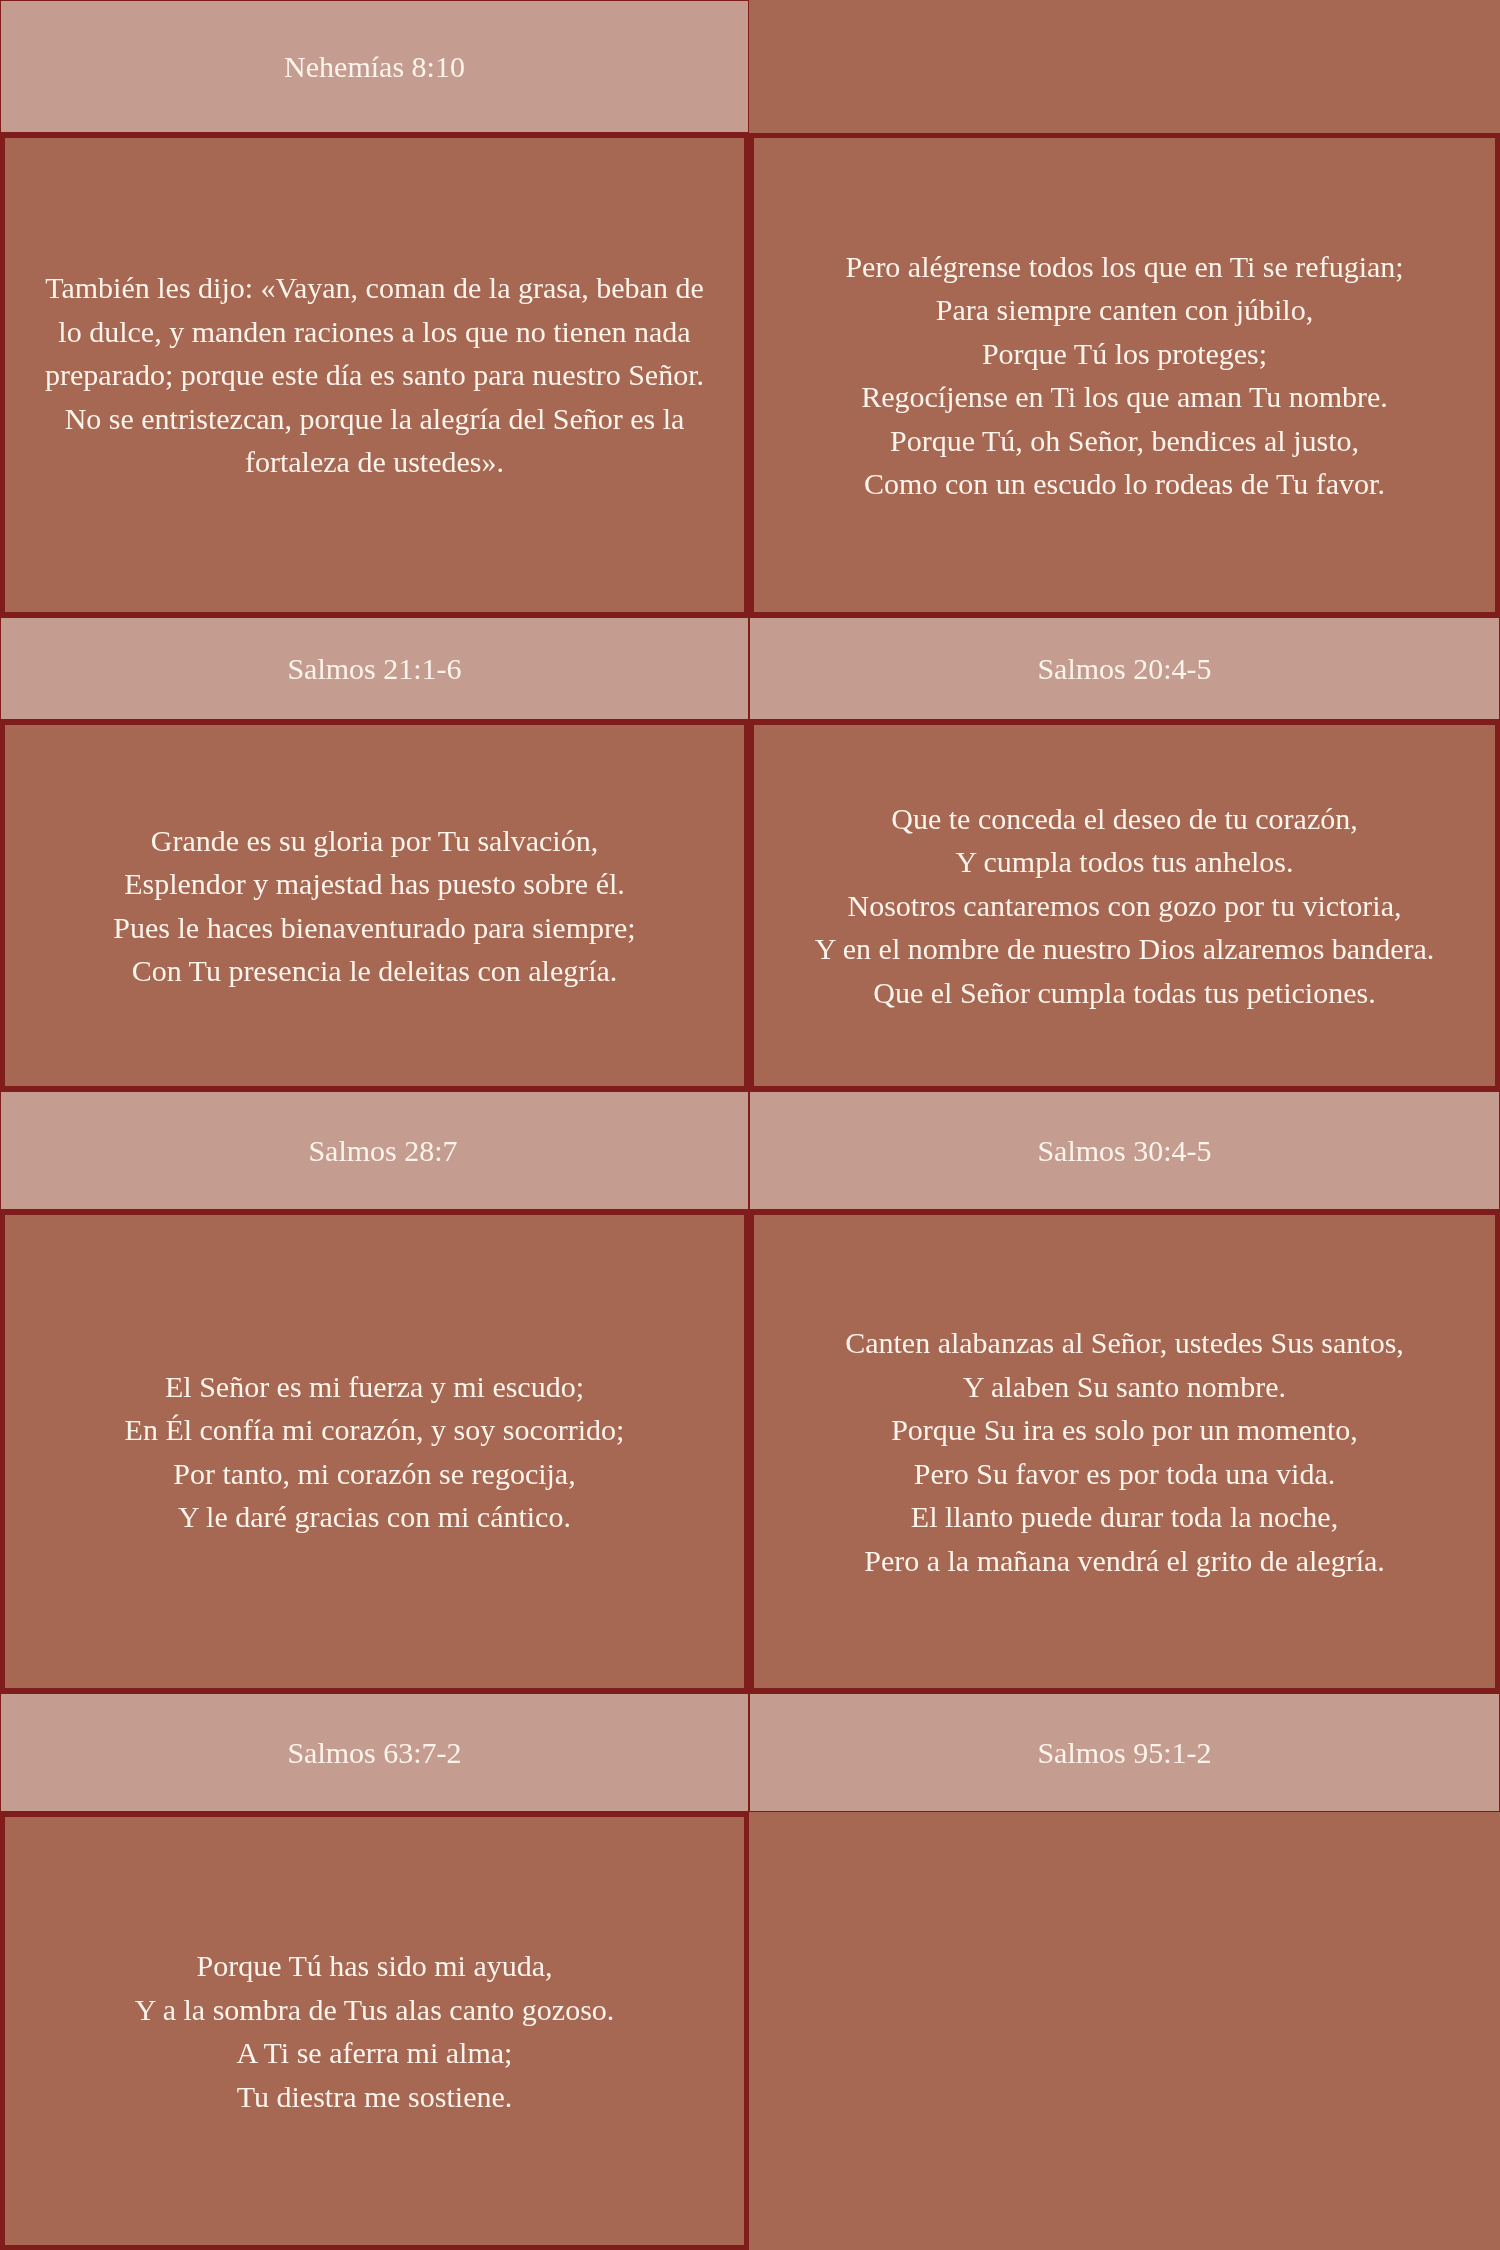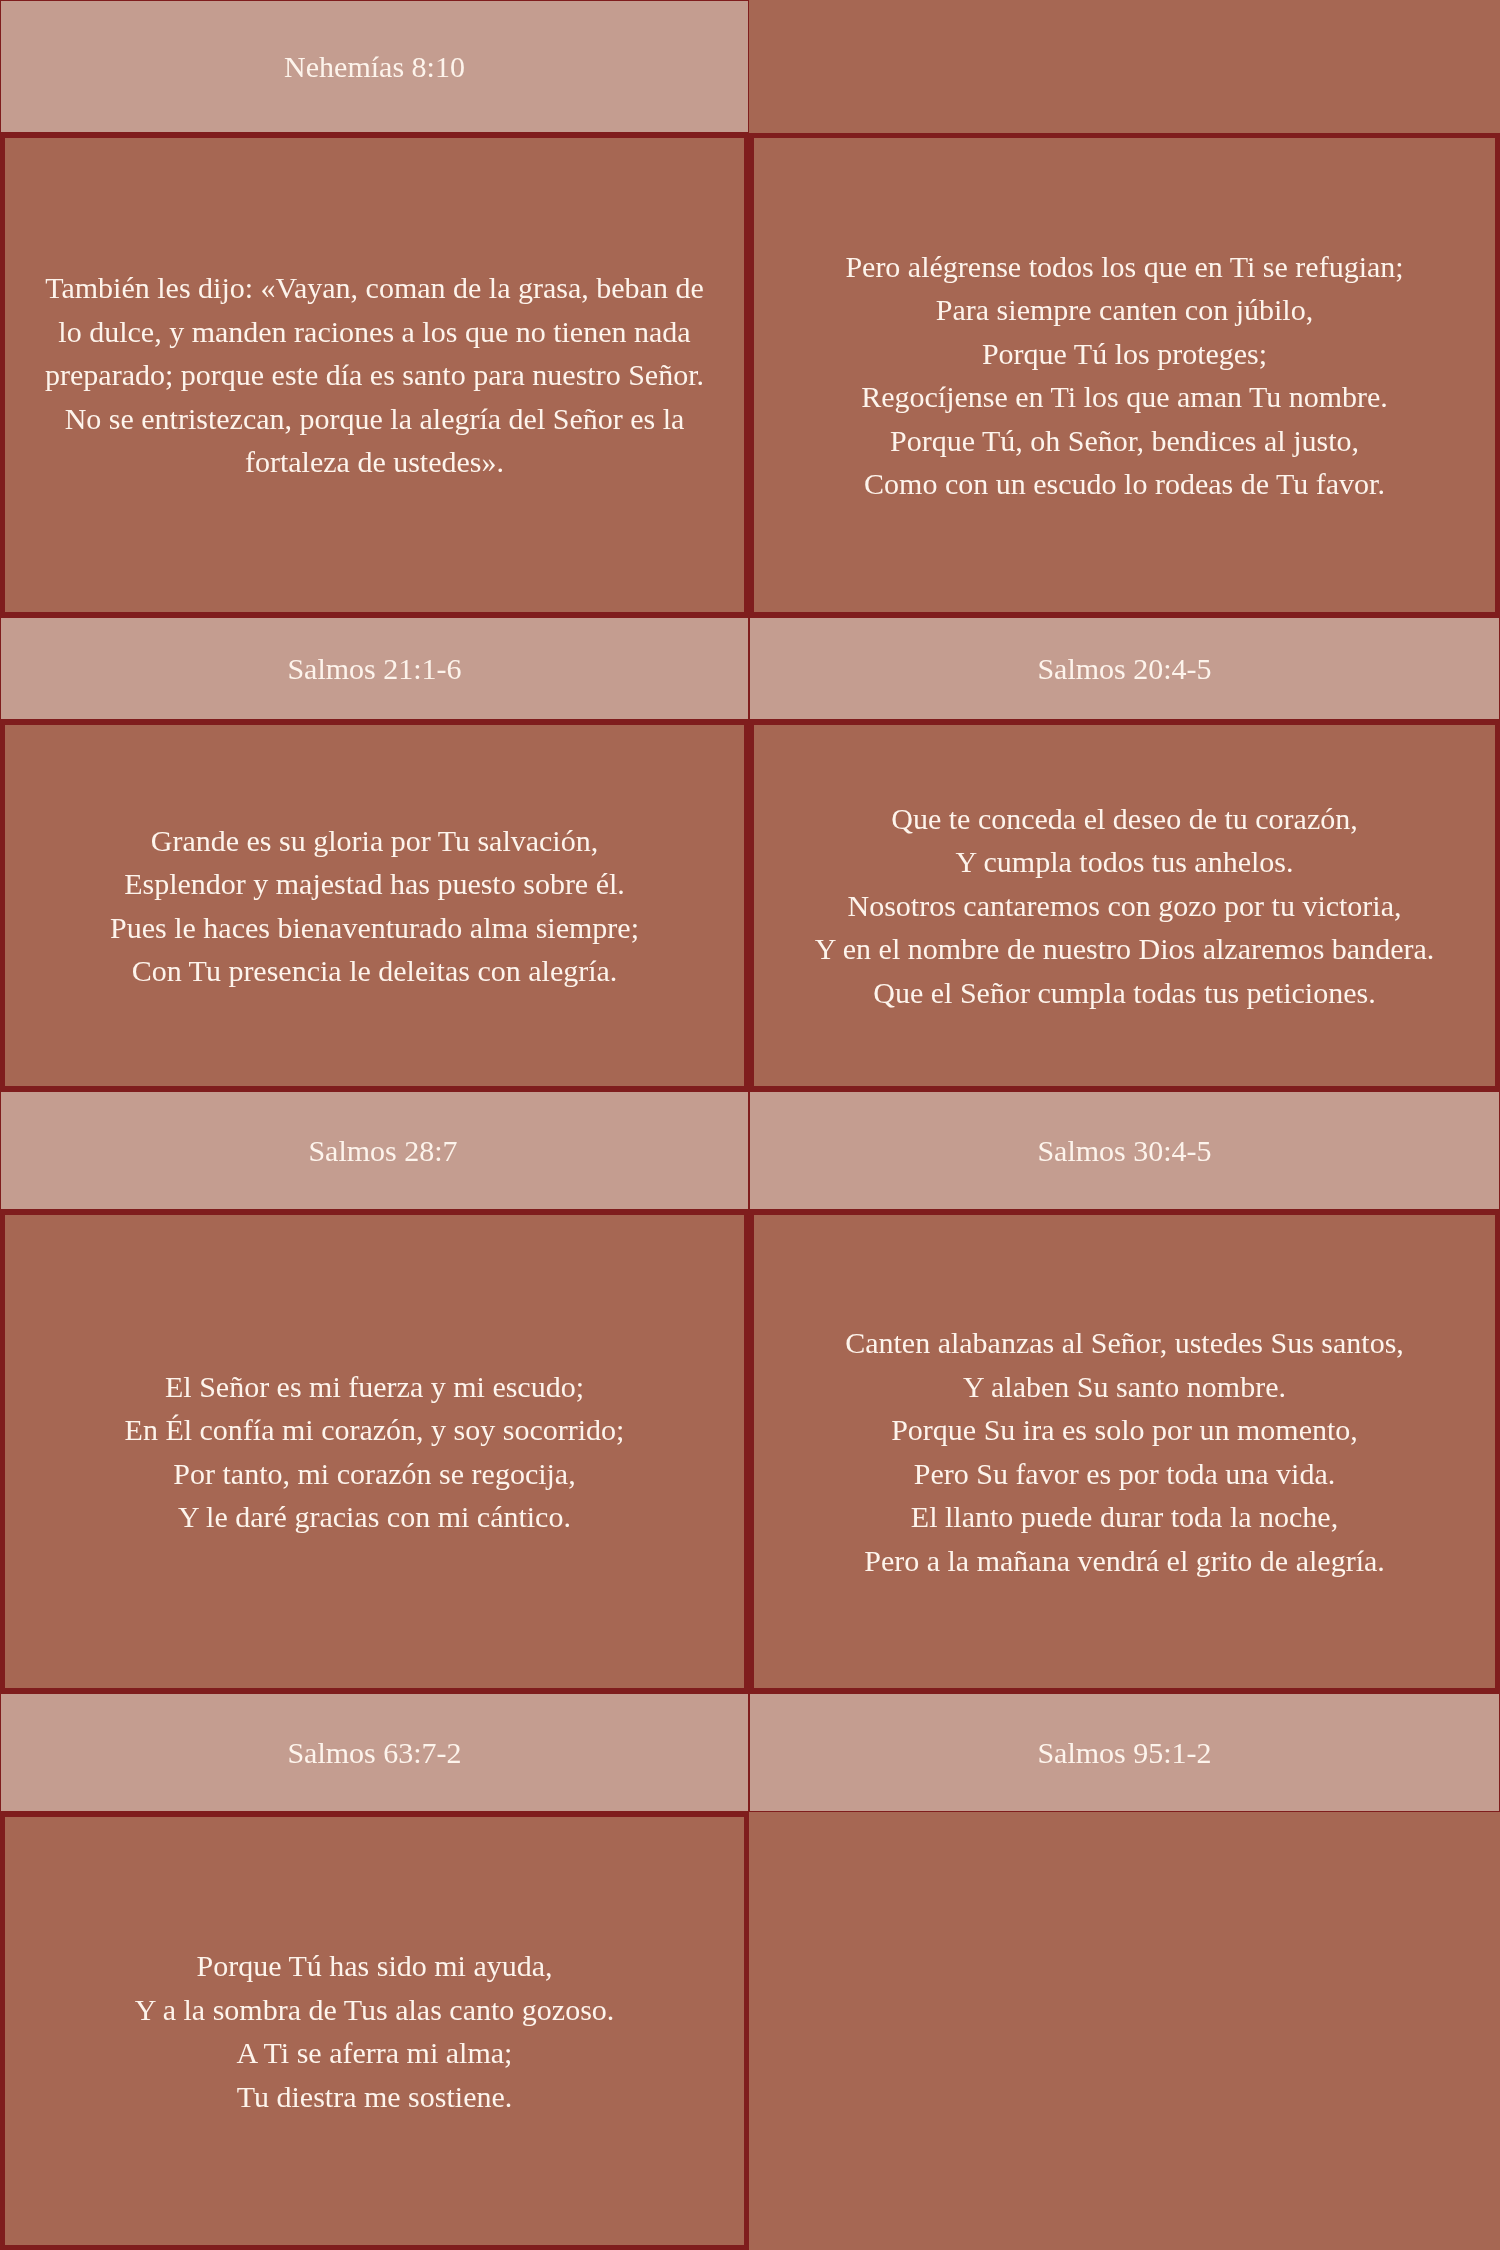--- a/index.html
+++ b/index.html
@@ -58,21 +58,21 @@
 
   <div class="cell head" style="grid-column:1;grid-row:3;">
       <span>Salmos 21:1-6</span>
     </div>
   <div class="cell head" style="grid-column:2;grid-row:3;">
       <span>Salmos 20:4-5</span>
     </div>
   <div class="cell body" style="grid-column:1;grid-row:4;">
       <span class="verse-text">Grande es su gloria por Tu salvación,
 Esplendor y majestad has puesto sobre él.
-Pues le haces bienaventurado alma siempre;
+Pues le haces bienaventurado para siempre;
 Con Tu presencia le deleitas con alegría.</span>
     </div>
   <div class="cell body" style="grid-column:2;grid-row:4;">
       <span class="verse-text">Que te conceda el deseo de tu corazón,
 Y cumpla todos tus anhelos.
 Nosotros cantaremos con gozo por tu victoria,
 Y en el nombre de nuestro Dios alzaremos bandera.
 Que el Señor cumpla todas tus peticiones.</span>
     </div>
 

